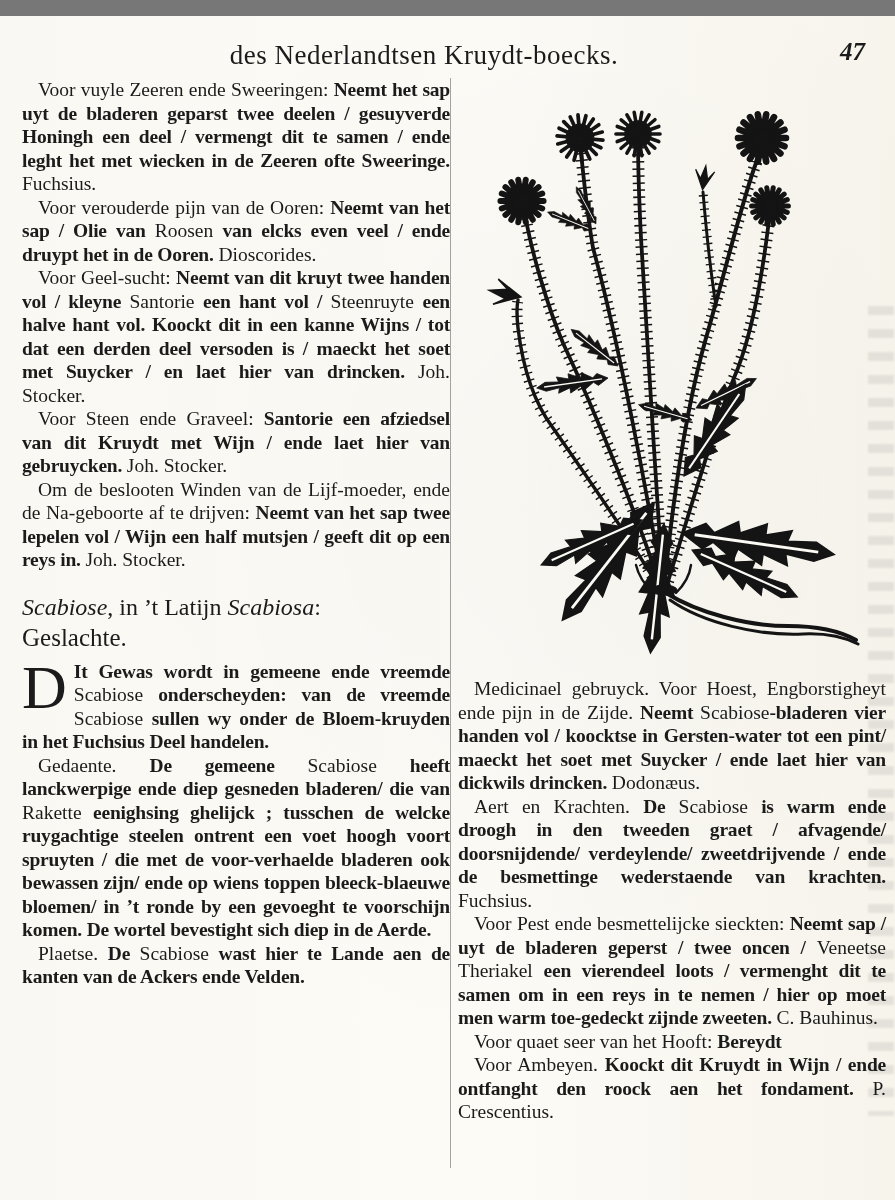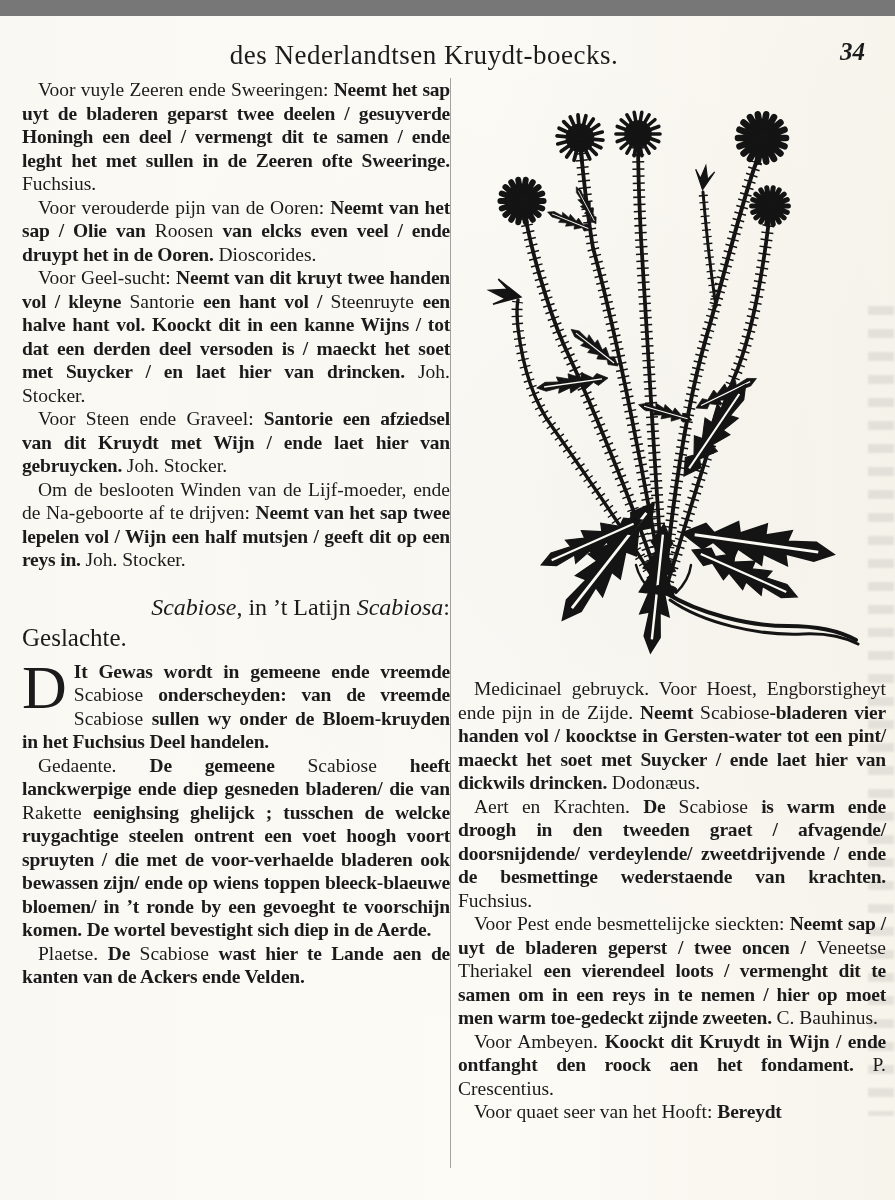--- a/index.html
+++ b/index.html
@@ -31,49 +31,49 @@
   .col-right{left:458px;}
   .para{
     margin:0;font-size:19.5px;line-height:23.5px;
     text-align:justify;text-indent:16px;
   }
   .r{font-weight:400;}
   .b{font-weight:700;letter-spacing:-.2px;}
   .i{font-style:italic;}
   .section-head{margin-top:20px;margin-bottom:10px;}
   .section-title{
-    margin:0;text-align:right;font-size:24px;font-weight:400;line-height:30px;
+    margin:0;text-align:left;font-size:24px;font-weight:400;line-height:30px;
   }
   .section-sub{margin:4px 0 0;text-align:left;font-size:25px;line-height:24px;}
   .dropcap-para{text-indent:0;}
   .dropcap{
     float:left;font-size:62px;line-height:50px;
     padding:2px 7px 0 0;font-weight:400;
   }
   .illustration{width:430px;height:585px;margin-bottom:10px;}
   .bleed{
     position:absolute;right:1px;top:290px;width:26px;height:810px;
     opacity:.07;filter:blur(1px);
     background:repeating-linear-gradient(#000 0 9px, transparent 9px 23px);
   }
 </style>
 </head>
 <body>
 
 <div class="page">
 
   <div class="header-title">des Nederlandtsen Kruydt-boecks.</div>
-  <div class="page-number">34</div>
+  <div class="page-number">47</div>
   <div class="divider"></div>
   <div class="bleed"></div>
 
   <div class="col col-left">
 
     <p class="para">
-      <span class="r">Voor vuyle Zeeren ende Sweeringen: </span><span class="b">Neemt het sap uyt de bladeren geparst twee deelen / gesuyverde Honingh een deel / vermengt dit te samen / ende leght het met sullen in de Zeeren ofte Sweeringe. </span><span class="r">Fuchsius.</span>
+      <span class="r">Voor vuyle Zeeren ende Sweeringen: </span><span class="b">Neemt het sap uyt de bladeren geparst twee deelen / gesuyverde Honingh een deel / vermengt dit te samen / ende leght het met wiecken in de Zeeren ofte Sweeringe. </span><span class="r">Fuchsius.</span>
     </p>
     <p class="para">
       <span class="r">Voor verouderde pijn van de Ooren: </span><span class="b">Neemt van het sap / Olie van </span><span class="r">Roosen </span><span class="b">van elcks even veel / ende druypt het in de Ooren. </span><span class="r">Dioscorides.</span>
     </p>
     <p class="para">
       <span class="r">Voor Geel-sucht: </span><span class="b">Neemt van dit kruyt twee handen vol / kleyne </span><span class="r">Santorie </span><span class="b">een hant vol / </span><span class="r">Steenruyte </span><span class="b">een halve hant vol. Koockt dit in een kanne Wijns / tot dat een derden deel versoden is / maeckt het soet met Suycker / en laet hier van drincken. </span><span class="r">Joh. Stocker.</span>
     </p>
     <p class="para">
       <span class="r">Voor Steen ende Graveel: </span><span class="b">Santorie een afziedsel van dit Kruydt met Wijn / ende laet hier van gebruycken. </span><span class="r">Joh. Stocker.</span>
     </p>
@@ -179,22 +179,22 @@
     <p class="para">
       <span class="r">Medicinael gebruyck. Voor Hoest, Engborstigheyt ende pijn in de Zijde. </span><span class="b">Neemt </span><span class="r">Scabiose</span><span class="b">-bladeren vier handen vol / koocktse in Gersten-water tot een pint/ maeckt het soet met Suycker / ende laet hier van dickwils drincken. </span><span class="r">Dodonæus.</span>
     </p>
     <p class="para">
       <span class="r">Aert en Krachten. </span><span class="b">De </span><span class="r">Scabiose </span><span class="b">is warm ende droogh in den tweeden graet / afvagende/ doorsnijdende/ verdeylende/ zweetdrijvende / ende de besmettinge wederstaende van krachten. </span><span class="r">Fuchsius.</span>
     </p>
     <p class="para">
       <span class="r">Voor Pest ende besmettelijcke sieckten: </span><span class="b">Neemt sap / uyt de bladeren geperst / twee oncen / </span><span class="r">Veneetse Theriakel </span><span class="b">een vierendeel loots / vermenght dit te samen om in een reys in te nemen / hier op moet men warm toe-gedeckt zijnde zweeten. </span><span class="r">C. Bauhinus.</span>
     </p>
     <p class="para">
+      <span class="r">Voor quaet seer van het Hooft: </span><span class="b">Bereydt</span>
+    </p>
+    <p class="para">
       <span class="r">Voor Ambeyen. </span><span class="b">Koockt dit Kruydt in Wijn / ende ontfanght den roock aen het fondament. </span><span class="r">P. Crescentius.</span>
-    </p>
-    <p class="para">
-      <span class="r">Voor quaet seer van het Hooft: </span><span class="b">Bereydt</span>
     </p>
 
     
   </div>
 
 </div>
 
 </body></html>

